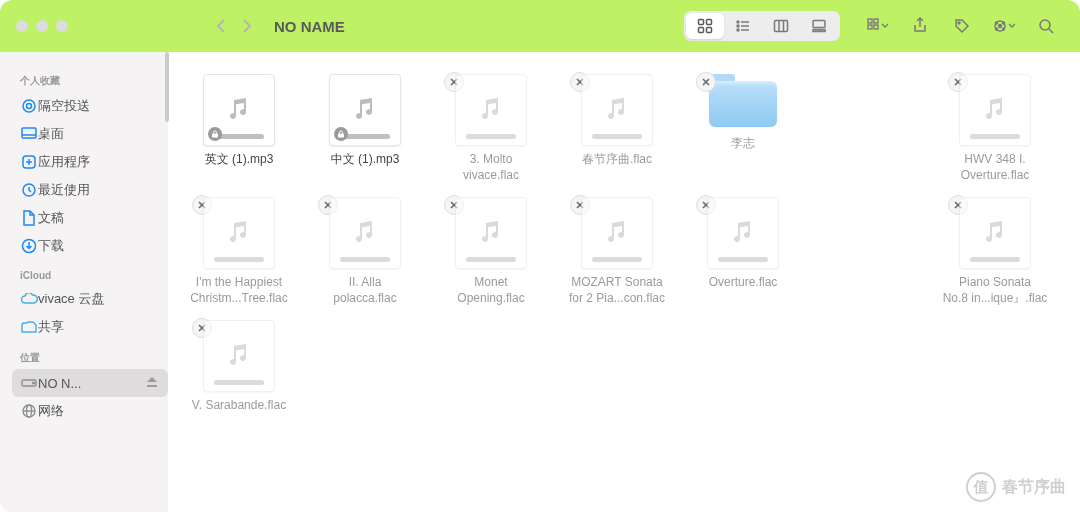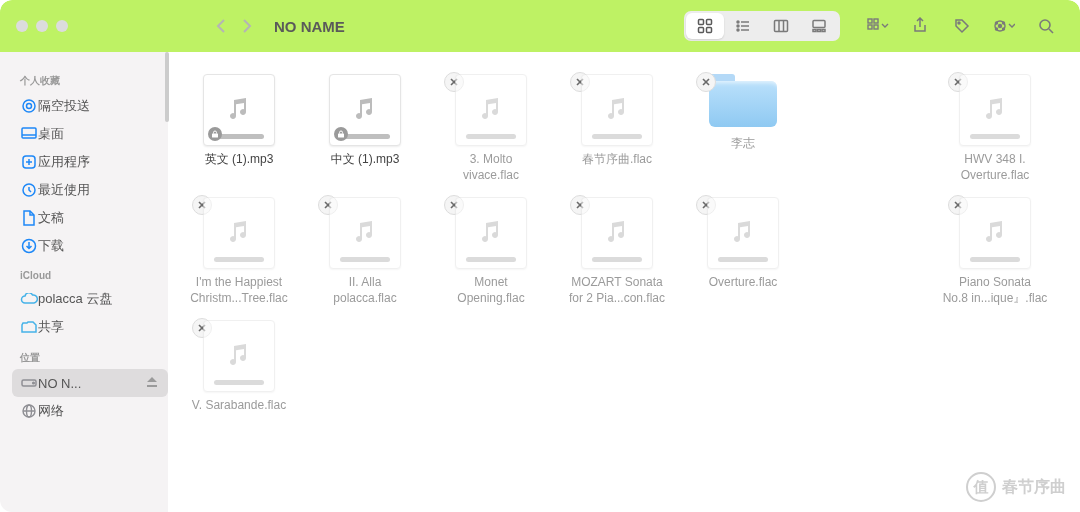--- a/index.html
+++ b/index.html
@@ -207,21 +207,21 @@
         <span class="sb-label">下载</span>
       </div>
 
     <div class="sb-sect">iCloud</div>
     <div class="sb-item">
         <span class="sb-ico" style="color:#45b2e8">
           <svg width="18" height="12" viewBox="0 0 18 12" fill="none" stroke="currentColor" stroke-width="1.5">
             <path d="M5 10 a3.5 3.5 0 0 1 0 -7 a4 4 0 0 1 7.5 -1 a3 3 0 0 1 1.5 8 z"></path>
           </svg>
         </span>
-        <span class="sb-label">polacca 云盘</span>
+        <span class="sb-label">vivace 云盘</span>
       </div>
     <div class="sb-item">
         <span class="sb-ico" style="color:#45b2e8">
           <svg width="16" height="14" viewBox="0 0 16 14" fill="none" stroke="currentColor" stroke-width="1.5">
             <path d="M1 5 v7 h14 v-7 l-3 -3 h-5 l-1 1 h-4 z"></path>
           </svg>
         </span>
         <span class="sb-label">共享</span>
       </div>
 

